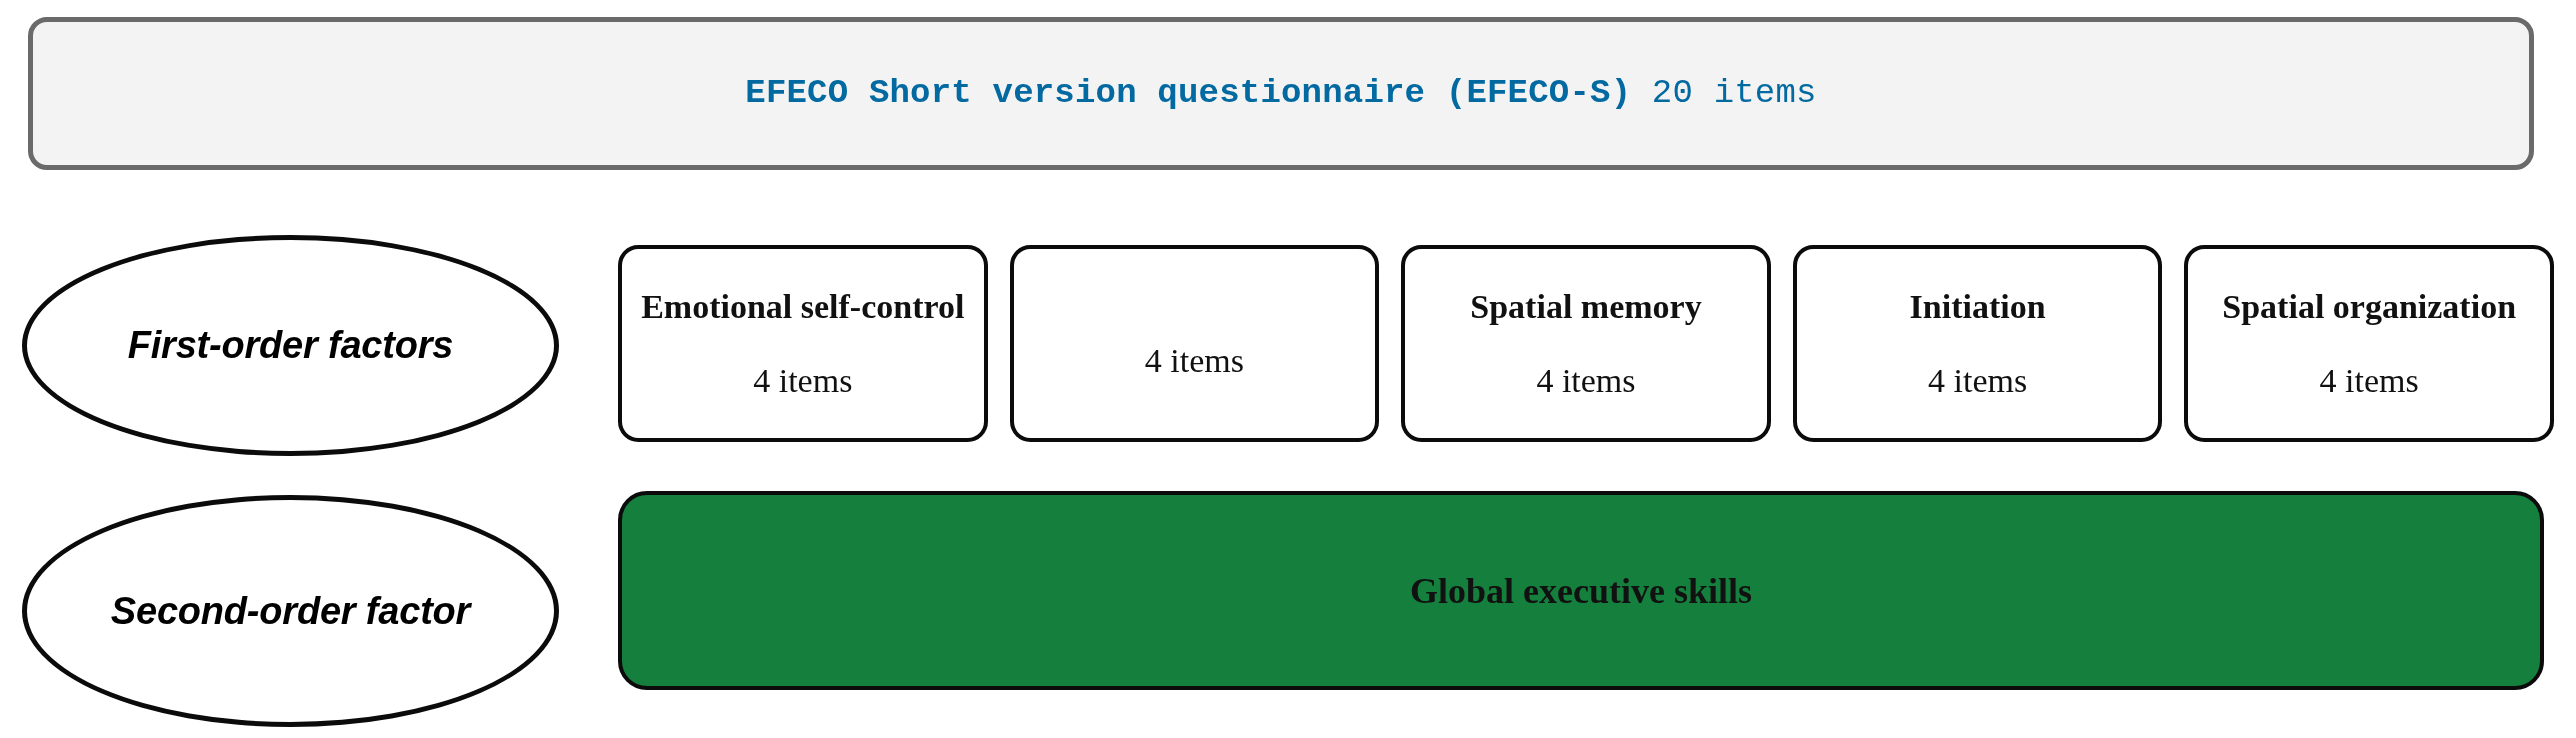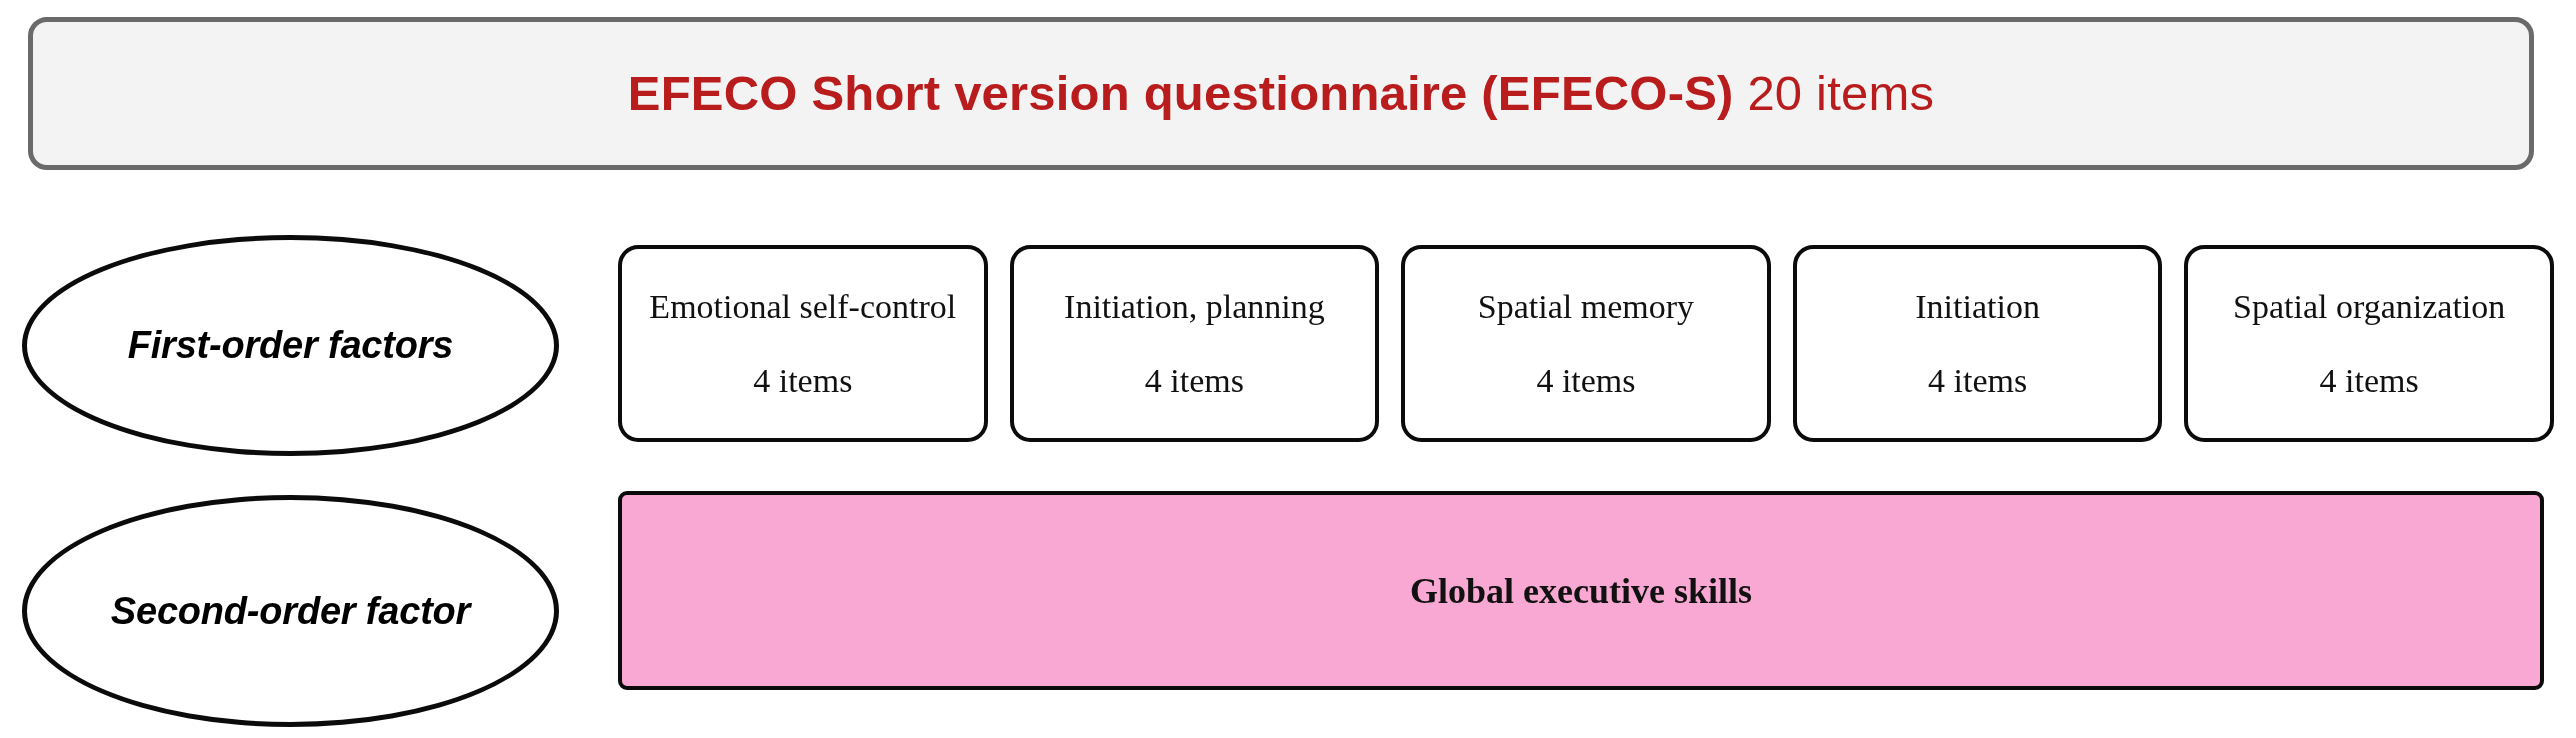--- a/index.html
+++ b/index.html
@@ -28,24 +28,24 @@
     height: 153px;
     box-sizing: border-box;
     background: #f3f3f3;
     border: 5.5px solid #6a6a6a;
     border-radius: 19px;
     display: flex;
     align-items: center;
     justify-content: center;
   }
   .header-title {
-    font-family: Liberation Sans, sans-serif;
-    font-size: 49px;
+    font-family: Liberation Mono, monospace;
+    font-size: 34px;
     line-height: 1.1;
-    color: #b91c1c;
+    color: #0369a1;
     white-space: nowrap;
     letter-spacing: 0.2px;
   }
   .header-title .strong {
     font-weight: bold;
   }
   .header-title .light {
     font-weight: normal;
   }
 
@@ -99,21 +99,21 @@
     border: 4.7px solid #0b0b0b;
     border-radius: 20.4px;
     display: flex;
     flex-direction: column;
     align-items: center;
     justify-content: center;
     padding: 3.1px 7.8px;
   }
   .factor-name {
     font-family: "Liberation Serif", serif;
-    font-weight: normal;
+    font-weight: bold;
     font-size: 34px;
     line-height: 1.17;
     color: #111111;
     text-align: center;
   }
   .factor-items {
     font-family: "Liberation Serif", serif;
     font-weight: normal;
     font-size: 34px;
     line-height: 1.17;
@@ -123,23 +123,23 @@
   }
 
   
   .global-box {
     position: absolute;
     left: 618px;
     top: 491px;
     width: 1926px;
     height: 199px;
     box-sizing: border-box;
-    background: #f9a8d4;
+    background: #15803d;
     border: 4.7px solid #0b0b0b;
-    border-radius: 9px;
+    border-radius: 29px;
     display: flex;
     align-items: center;
     justify-content: center;
   }
   .global-label {
     font-family: "Liberation Serif", serif;
     font-weight: bold;
     font-size: 36px;
     color: #111111;
     text-align: center;
@@ -166,21 +166,20 @@
   </div>
 
   <div class="factor-row">
 
     <div class="factor-box">
       <span class="factor-name">Emotional self-control</span>
       <span class="factor-items">4 items</span>
     </div>
 
     <div class="factor-box">
-      <span class="factor-name">Initiation, planning</span>
       <span class="factor-items">4 items</span>
     </div>
 
     <div class="factor-box">
       <span class="factor-name">Spatial memory</span>
       <span class="factor-items">4 items</span>
     </div>
 
     <div class="factor-box">
       <span class="factor-name">Initiation</span>

